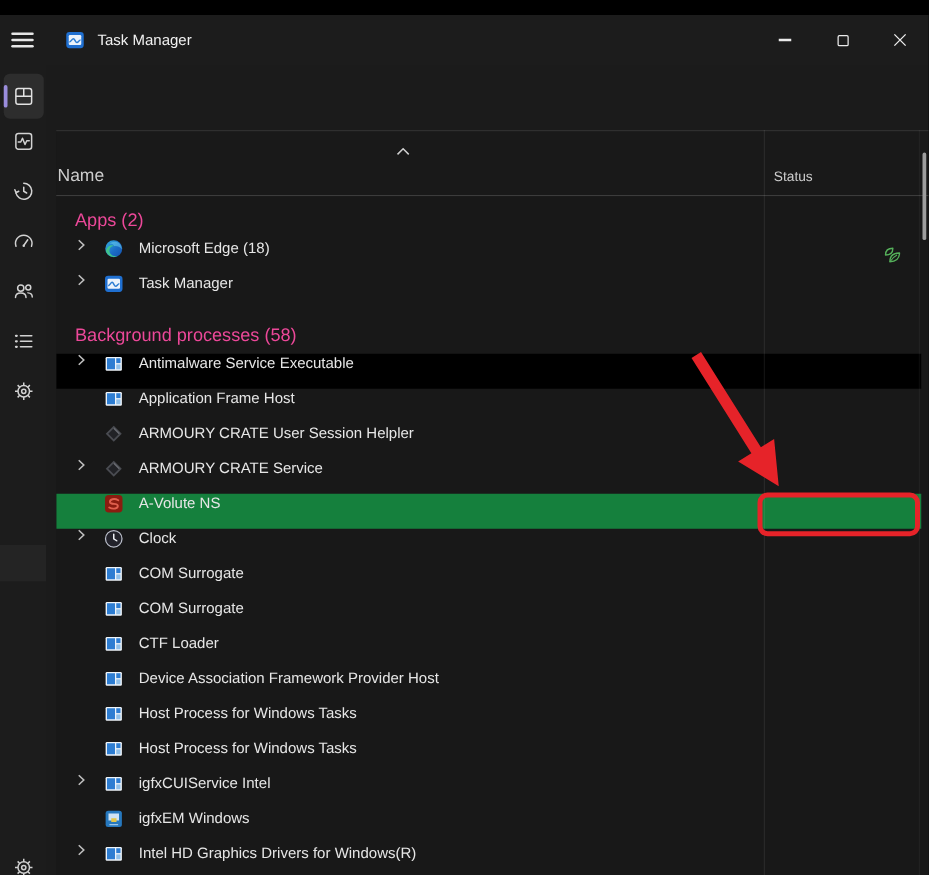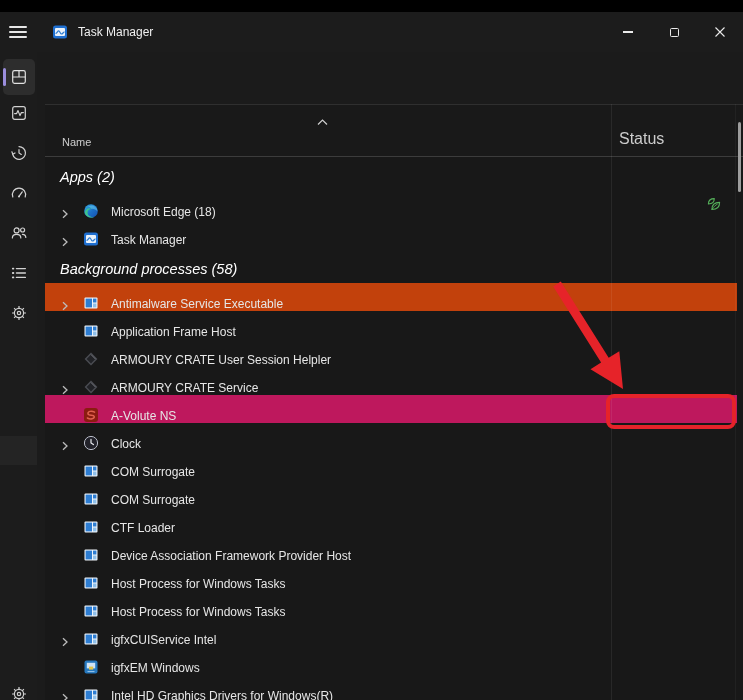--- a/index.html
+++ b/index.html
@@ -34,34 +34,34 @@
   .tbtn { position:absolute; top:50px; height:34px; display:flex; align-items:center; gap:9px; font-size:12.5px; color:#ececec; padding:0 6px; border-radius:4px; cursor:pointer; }
   #btn-run { left:282px; }
   #tb-divider { position:absolute; left:404px; top:54px; width:1px; height:26px; background:#3a3a3a; }
   #btn-end { left:410px; }
   #btn-eff { left:503px; }
   #btn-view { left:646px; gap:7px; }
 
   
   #thead { position:absolute; left:8px; top:52px; width:698px; height:53px; background:#191919; border-top:1px solid #2f2f2f; border-bottom:1px solid #3c3c3c; }
   #sort-caret { position:absolute; left:272px; top:7px; }
-  #col-name { position:absolute; left:17px; bottom:8px; font-size:11px; color:#cdcdcd; }
-  #col-status { position:absolute; left:574px; bottom:8px; font-size:16px; color:#cdcdcd; }
+  #col-name { position:absolute; left:1px; bottom:8px; font-size:14px; color:#cdcdcd; }
+  #col-status { position:absolute; left:574px; bottom:8px; font-size:11px; color:#cdcdcd; }
 
   .vline { position:absolute; width:1px; background:rgba(255,255,255,0.07); top:52px; bottom:6px; z-index:3; }
   #vline-status { left:574px; }
   #vline-end { left:698px; background:rgba(255,255,255,0.045); }
 
   
   #process-list { position:absolute; left:8px; top:105px; width:698px; bottom:6px; overflow:hidden; background:#181818; }
-  .group-header { height:28px; margin-top:8px; display:flex; align-items:center; padding-left:15px; font-size:14.5px; color:#ffffff;font-style:italic; }
+  .group-header { height:28px; margin-top:8px; display:flex; align-items:center; padding-left:15px; font-size:14.5px; color:#ec4899; }
   .group-header:first-child { margin-top:6px; }
-  .row { position:relative; height:28px; display:flex; align-items:flex-end; margin-right:6px; }
-  .row.hl-soft { background:#c2410c; }
-  .row.hl-hover { background:#be185d; }
+  .row { position:relative; height:28px; display:flex; align-items:flex-start; margin-right:6px; }
+  .row.hl-soft { background:#000000; }
+  .row.hl-hover { background:#15803d; }
   .chev { width:12px; margin-left:14px; display:flex; align-items:center; justify-content:center; flex:none; }
   .ric { width:16px; height:16px; margin-left:12px; flex:none; }
   .ric svg { display:block; }
   .rname { margin-left:12px; font-size:12px; color:#e6e6e6; white-space:nowrap; }
   .leafstatus { position:absolute; left:660px; top:5px; width:18px; height:18px; }
 
   
   #vscroll-thumb { position:absolute; left:701px; top:70px; width:3px; height:70px; background:var(--scrollbar); border-radius:2px; z-index:4; }
   #hscroll-thumb { position:absolute; left:8px; top:653px; width:476px; height:3px; background:var(--scrollbar); border-radius:2px; z-index:4; }
 

